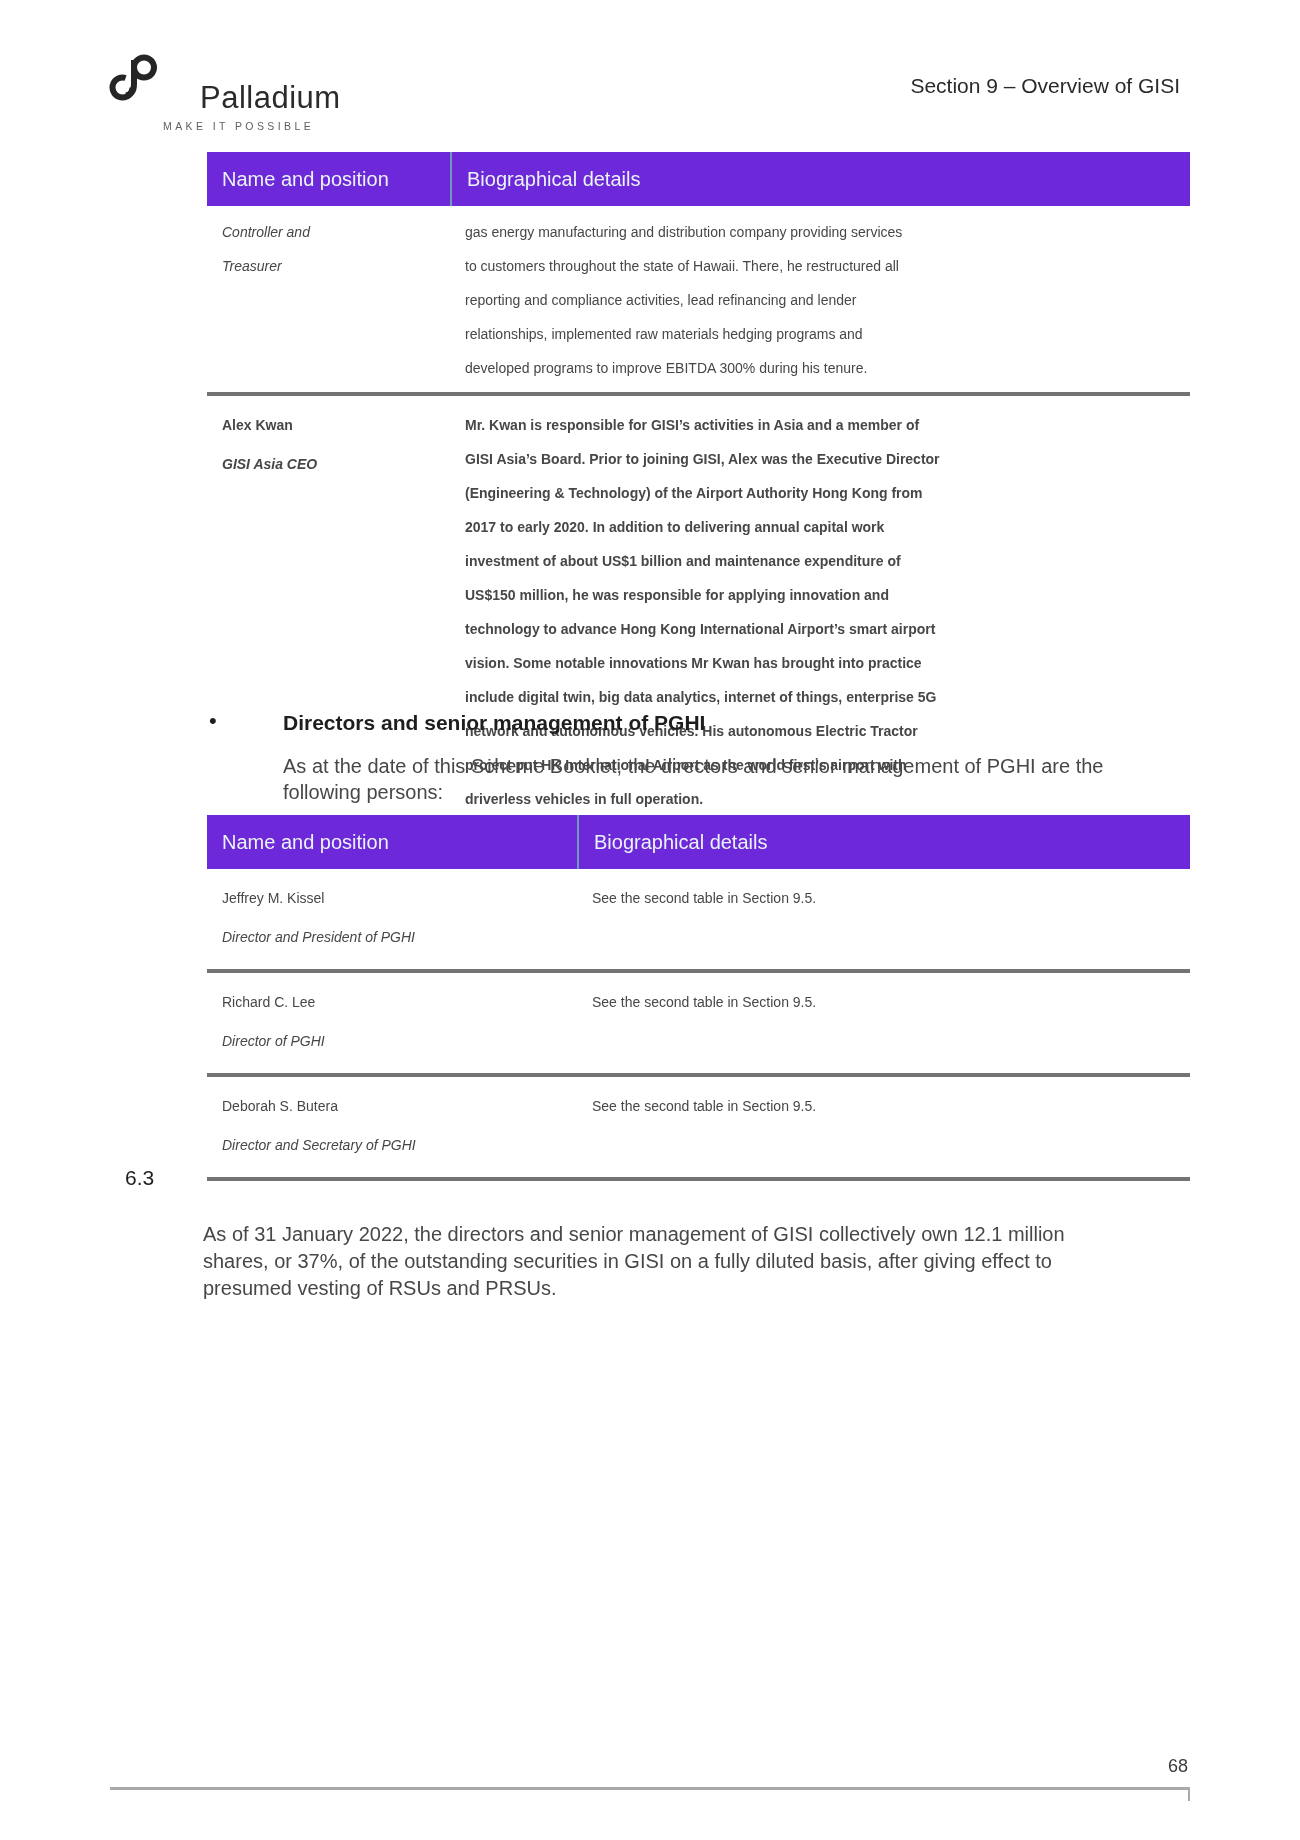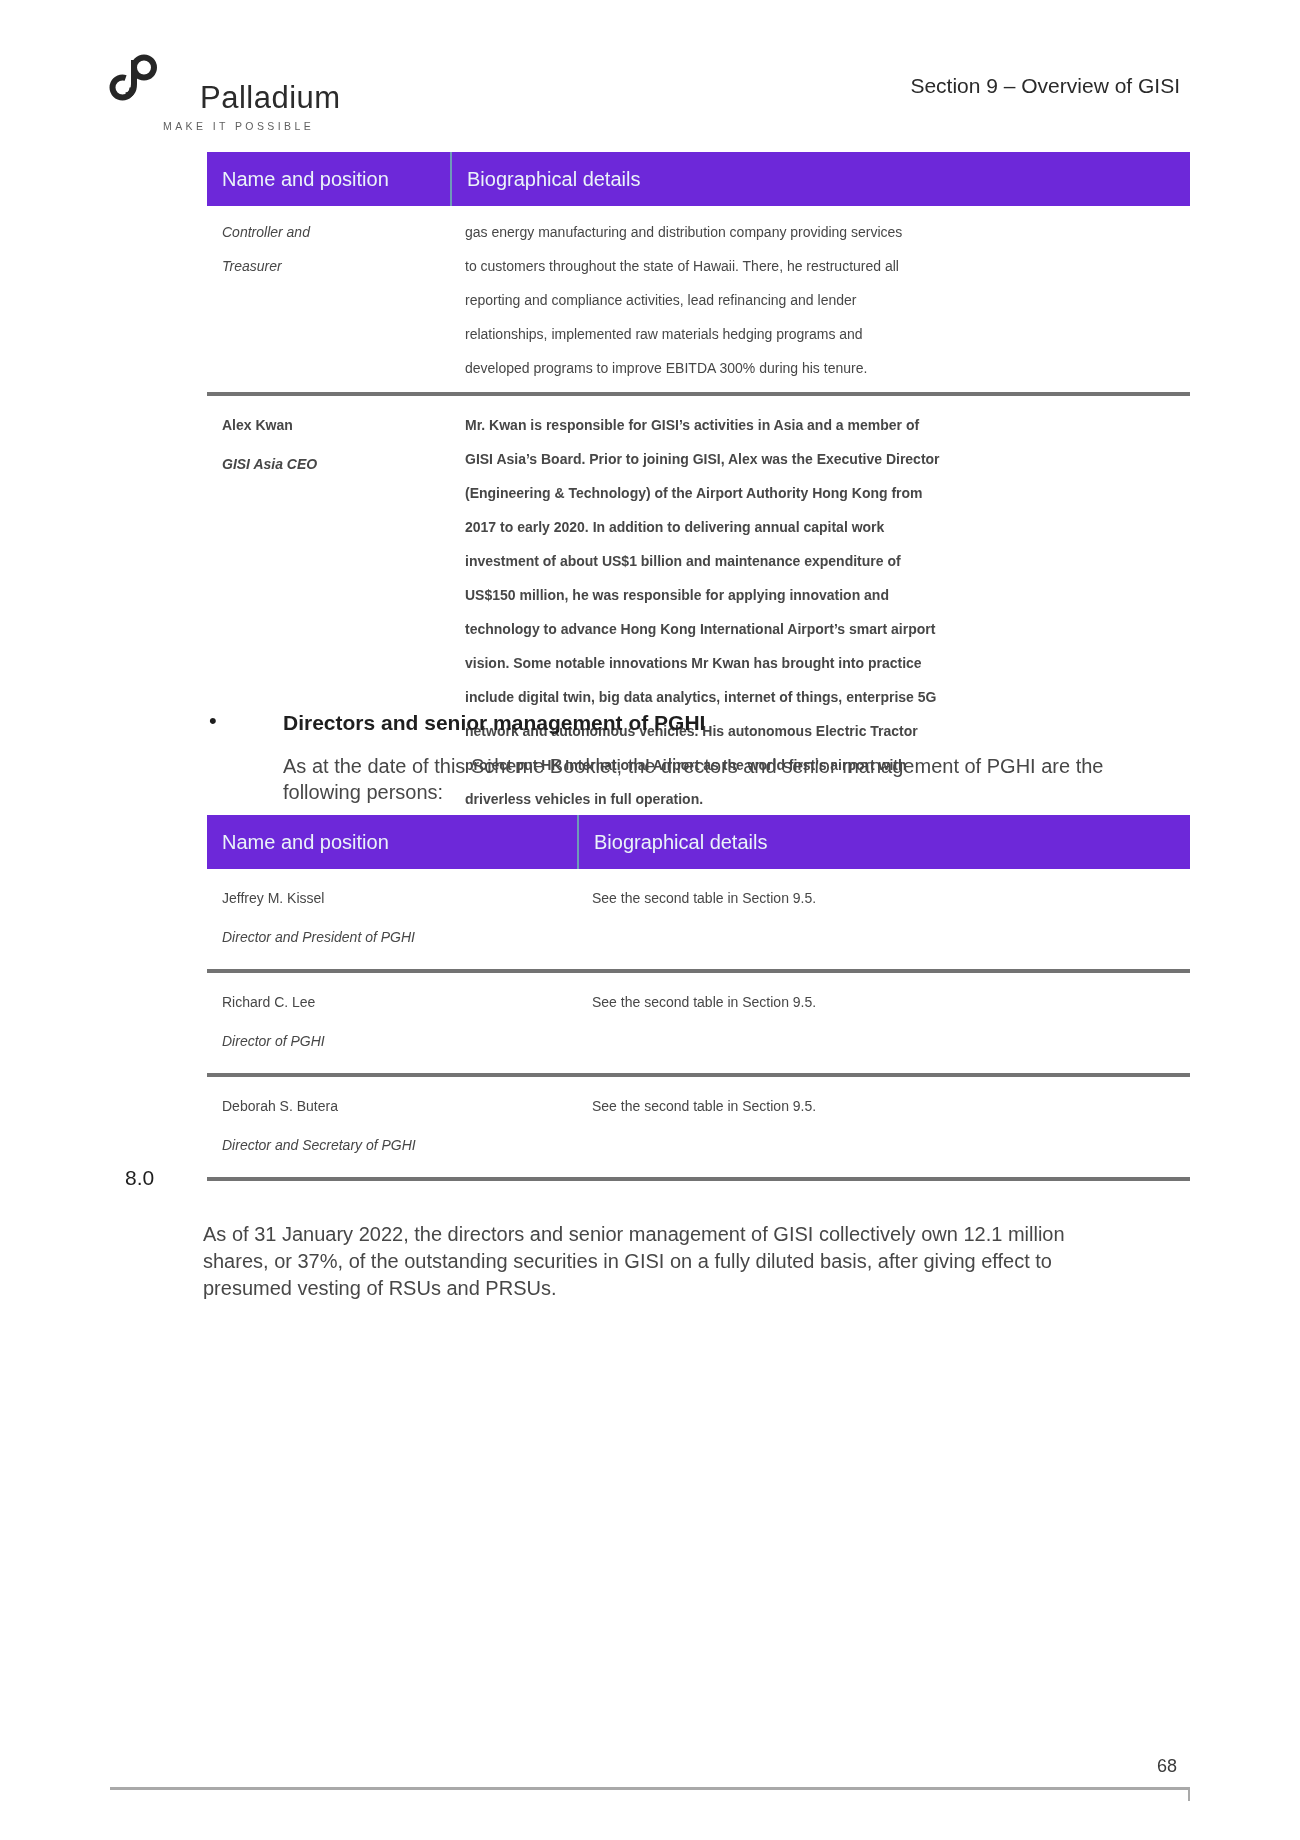--- a/index.html
+++ b/index.html
@@ -43,21 +43,21 @@
   .bullet-intro{margin-left:76px;margin-top:18px;line-height:26px;color:#474747;}
 
   
   .sec96{position:absolute;left:125px;top:1166px;width:1075px;font-size:20px;}
   .sec96-head{display:flex;}
   .sec96-num{width:78px;flex:0 0 78px;color:#1e1e1e;font-size:21px;}
   .sec96-title{font-weight:bold;color:#1e1e1e;font-size:21px;}
   .sec96-body{margin-left:78px;margin-top:31px;line-height:27px;width:985px;}
 
   
-  .page-num{position:absolute;top:1756px;right:123px;font-size:18px;color:#3a3a3a;}
+  .page-num{position:absolute;top:1756px;right:112px;font-size:18px;color:#3a3a3a;}
   .footer-line{position:absolute;left:110px;top:1787px;width:1080px;height:3px;background:#A9A9A9;}
   .footer-tick{position:absolute;left:1188px;top:1787px;width:2px;height:14px;background:#A9A9A9;}
 </style>
 </head>
 <body>
 
 <div class="page">
 
   <div class="logo-mark">
     <svg width="54" height="48" viewBox="0 0 54 48">
@@ -123,21 +123,21 @@
       <div class="cell">
         <div>Deborah S. Butera</div>
         <div class="pos gap">Director and Secretary of PGHI</div>
       </div>
       <div class="cell">See the second table in Section 9.5.</div>
     </div>
   </div>
 
   <div class="sec96">
     <div class="sec96-head">
-      <div class="sec96-num">8.0</div>
+      <div class="sec96-num">6.3</div>
     </div>
     <div class="sec96-body">As of 31 January 2022, the directors and senior management of GISI collectively own 12.1 million<br>shares, or 37%, of the outstanding securities in GISI on a fully diluted basis, after giving effect to<br>presumed vesting of RSUs and PRSUs.</div>
   </div>
 
   <div class="page-num">68</div>
   <div class="footer-line"></div>
   <div class="footer-tick"></div>
 
 </div>
 

